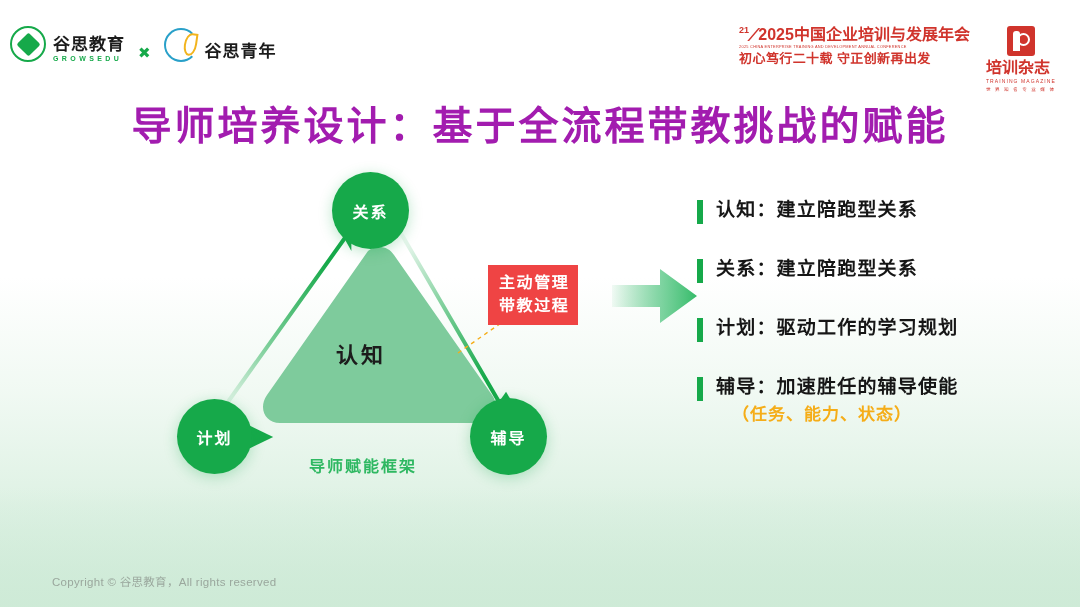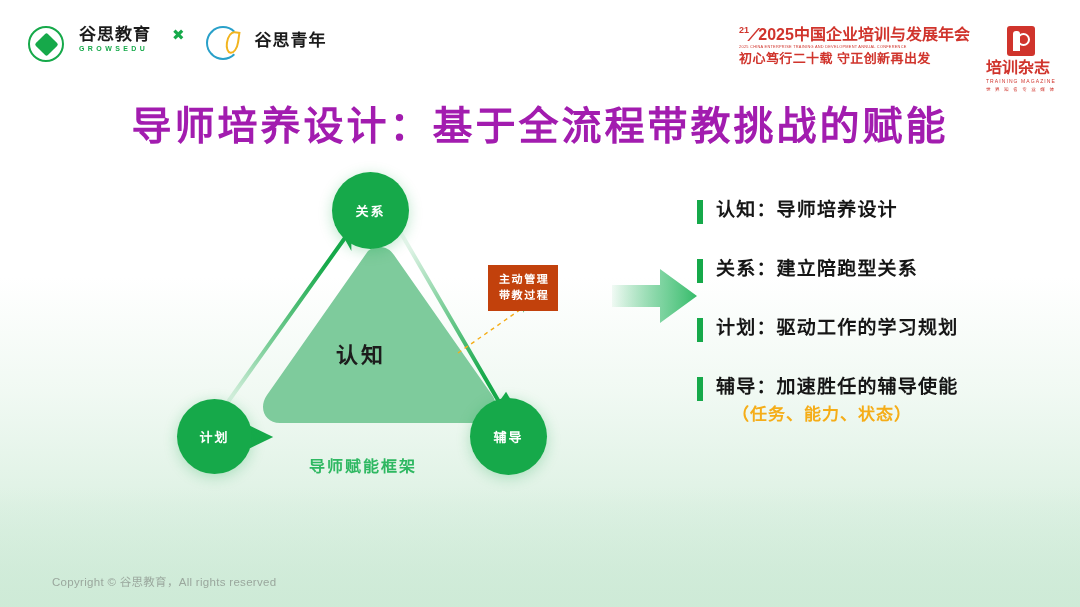--- a/index.html
+++ b/index.html
@@ -41,25 +41,25 @@
   }
 
   
   .header {
     position: absolute;
     top: 0; left: 0; right: 0;
     height: 88px;
   }
   .logo-left {
     position: absolute;
-    left: 28px;
+    left: 10px;
     top: 26px;
     display: flex;
-    align-items: flex-start;
-    gap: 15px;
+    align-items: flex-end;
+    gap: 7px;
   }
   .logo-mark {
     width: 36px; height: 36px;
     border-radius: 50%;
     border: 2.5px solid #16a94a;
     box-sizing: border-box;
     position: relative;
     display: flex;
     align-items: center;
     justify-content: center;
@@ -249,21 +249,21 @@
   }
   .diagram svg { position: absolute; left: 0; top: 0; }
   .node {
     position: absolute;
     border-radius: 50%;
     background: #16a94a;
     color: #ffffff;
     display: flex;
     align-items: center;
     justify-content: center;
-    font-size: 13px;
+    font-size: 16px;
     font-weight: bold;
     letter-spacing: 2px;
     box-shadow: 0 3px 14px rgba(22,169,74,0.28);
   }
   .node-top   { width: 77px; height: 77px; left: 212px; top: 7px; }
   .node-left  { width: 75px; height: 75px; left: 57px;  top: 234px; }
   .node-right { width: 77px; height: 77px; left: 350px; top: 233px; }
   .core-label {
     position: absolute;
     left: 216px;
@@ -280,23 +280,23 @@
     font-size: 16px;
     font-weight: bold;
     color: #2fb862;
     letter-spacing: 2px;
     white-space: nowrap;
   }
   .callout {
     position: absolute;
     left: 368px;
     top: 100px;
-    background: #c2410c;
+    background: #ef4444;
     color: #ffffff;
-    font-size: 11px;
+    font-size: 16px;
     font-weight: bold;
     line-height: 1.42;
     letter-spacing: 1.6px;
     padding: 7px 9px 8px 11px;
     white-space: nowrap;
   }
 
   
   .flow-arrow {
     position: absolute;
@@ -474,21 +474,21 @@
       </linearGradient>
     </defs>
     <path d="M0,20 L48,20 L48,4 L85,31 L48,58 L48,42 L0,42 Z" fill="url(#flowGrad)"></path>
   </svg>
 
   <div class="bullets">
 
     <div class="bullet">
       <span class="bullet-bar"></span>
       <div class="bullet-body">
-        <div class="bullet-text">认知：导师培养设计</div>
+        <div class="bullet-text">认知：建立陪跑型关系</div>
       </div>
     </div>
 
     <div class="bullet">
       <span class="bullet-bar"></span>
       <div class="bullet-body">
         <div class="bullet-text">关系：建立陪跑型关系</div>
       </div>
     </div>
 

